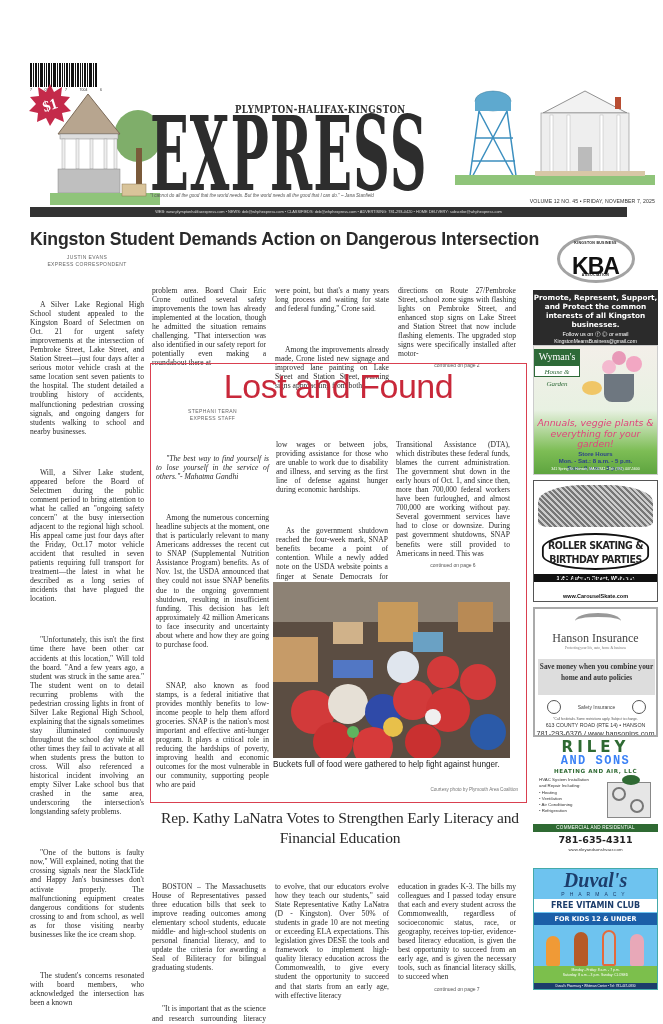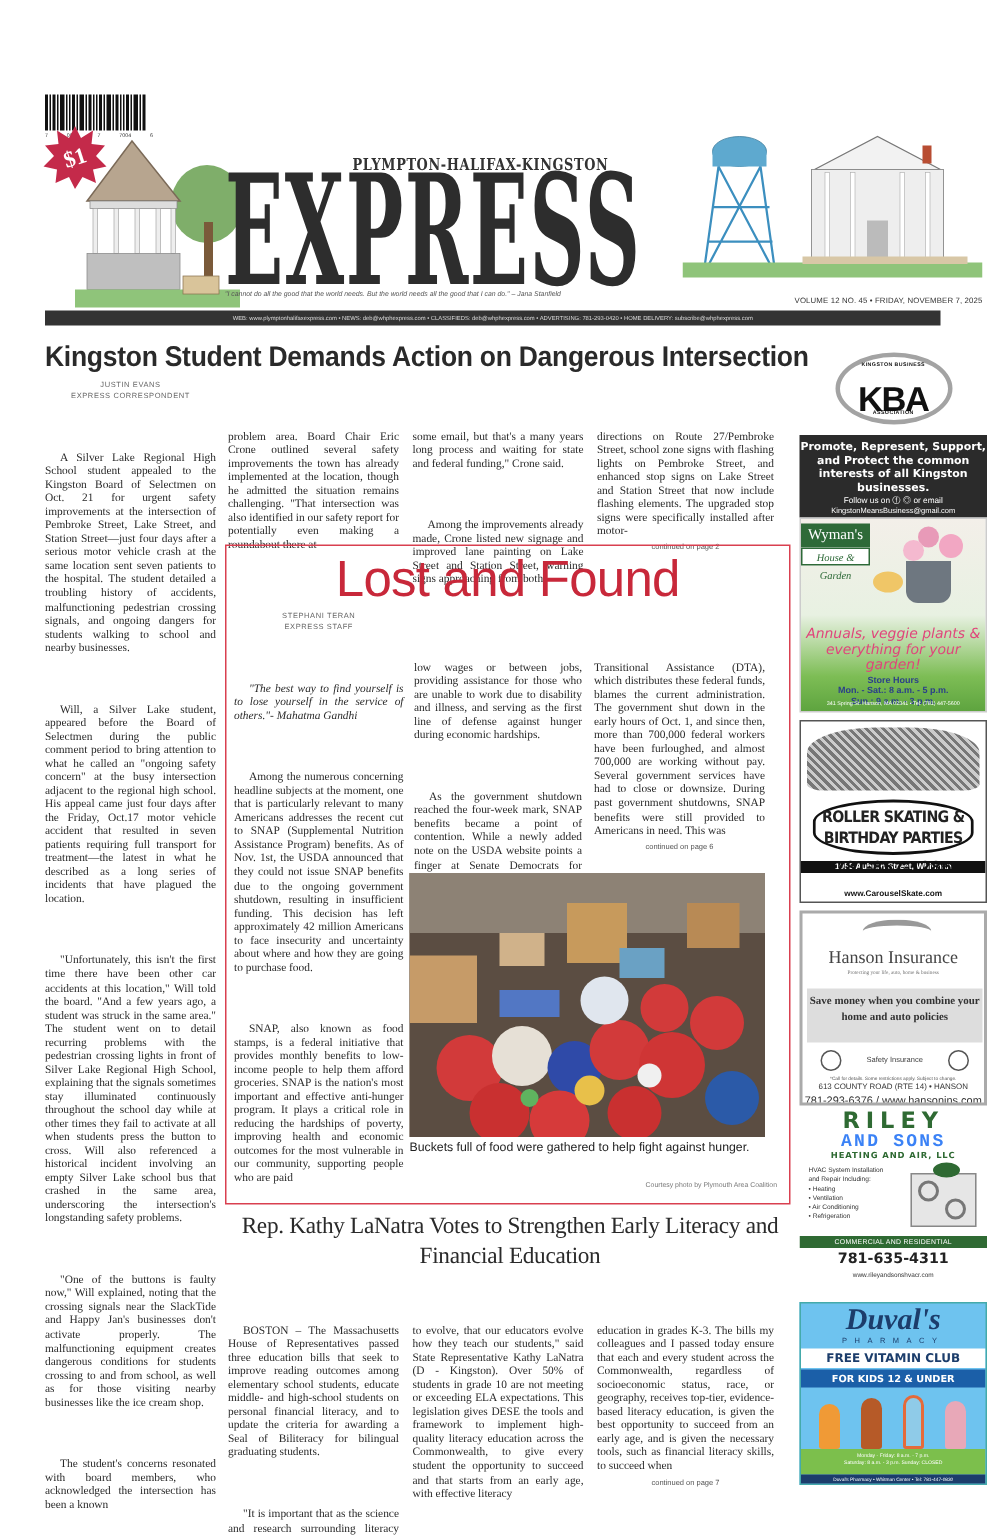--- a/index.html
+++ b/index.html
@@ -179,21 +179,21 @@
   <p>Will, a Silver Lake student, appeared before the Board of Selectmen during the public comment period to bring attention to what he called an "ongoing safety concern" at the busy intersection adjacent to the regional high school. His appeal came just four days after the Friday, Oct.17 motor vehicle accident that resulted in seven patients requiring full transport for treatment—the latest in what he described as a long series of incidents that have plagued the location.</p>
   <p>"Unfortunately, this isn't the first time there have been other car accidents at this location," Will told the board. "And a few years ago, a student was struck in the same area." The student went on to detail recurring problems with the pedestrian crossing lights in front of Silver Lake Regional High School, explaining that the signals sometimes stay illuminated continuously throughout the school day while at other times they fail to activate at all when students press the button to cross. Will also referenced a historical incident involving an empty Silver Lake school bus that crashed in the same area, underscoring the intersection's longstanding safety problems.</p>
   <p>"One of the buttons is faulty now," Will explained, noting that the crossing signals near the SlackTide and Happy Jan's businesses don't activate properly. The malfunctioning equipment creates dangerous conditions for students crossing to and from school, as well as for those visiting nearby businesses like the ice cream shop.</p>
   <p>The student's concerns resonated with board members, who acknowledged the intersection has been a known</p>
 </div>
 
 <div class="abs col" style="left:152px;top:254px;width:114px">
   <p style="text-indent:0">problem area. Board Chair Eric Crone outlined several safety improvements the town has already implemented at the location, though he admitted the situation remains challenging. "That intersection was also identified in our safety report for potentially even making a roundabout there at</p>
 </div>
 <div class="abs col" style="left:275px;top:254px;width:114px">
-  <p style="text-indent:0">some email, but that's a many years long process and waiting for state and federal funding," Crone said.</p>
+  <p style="text-indent:0">were point, but that's a many years long process and waiting for state and federal funding," Crone said.</p>
   <p>Among the improvements already made, Crone listed new signage and improved lane painting on Lake Street and Station Street, warning signs approaching from both</p>
 </div>
 <div class="abs col" style="left:398px;top:254px;width:118px">
   <p style="text-indent:0">directions on Route 27/Pembroke Street, school zone signs with flashing lights on Pembroke Street, and enhanced stop signs on Lake Street and Station Street that now include flashing elements. The upgraded stop signs were specifically installed after motor-</p>
   <div class="cont">continued on page 2</div>
 </div>
 
 <div class="abs lfbox">
   <div class="abs lftitle">Lost and Found</div>
 

